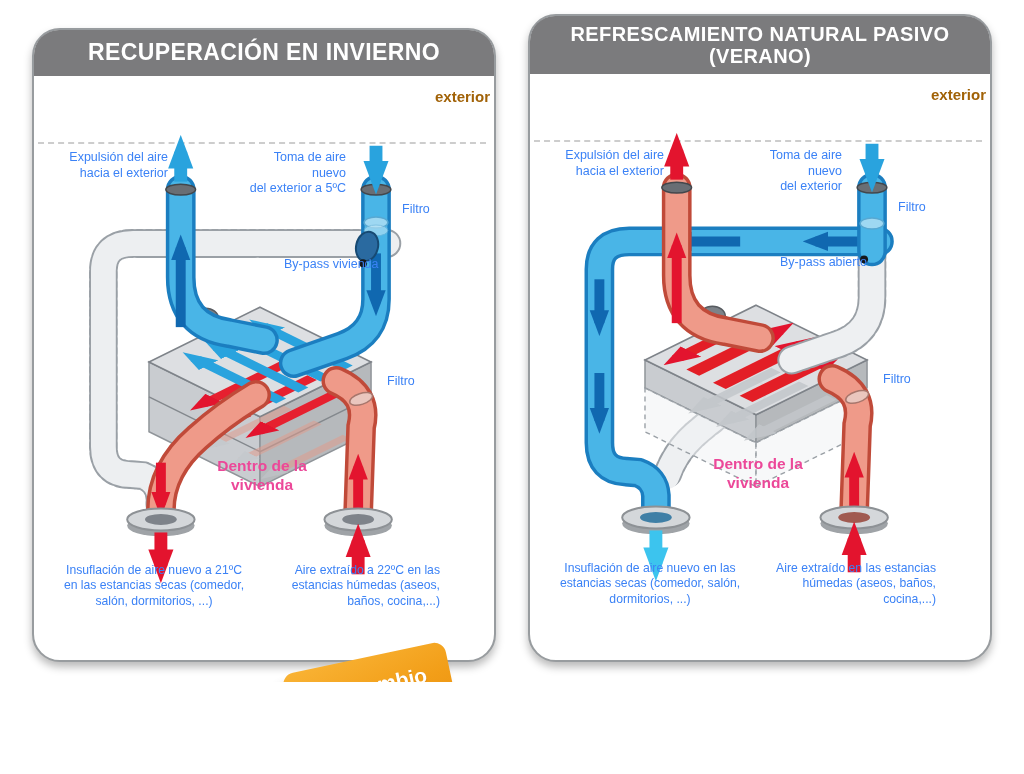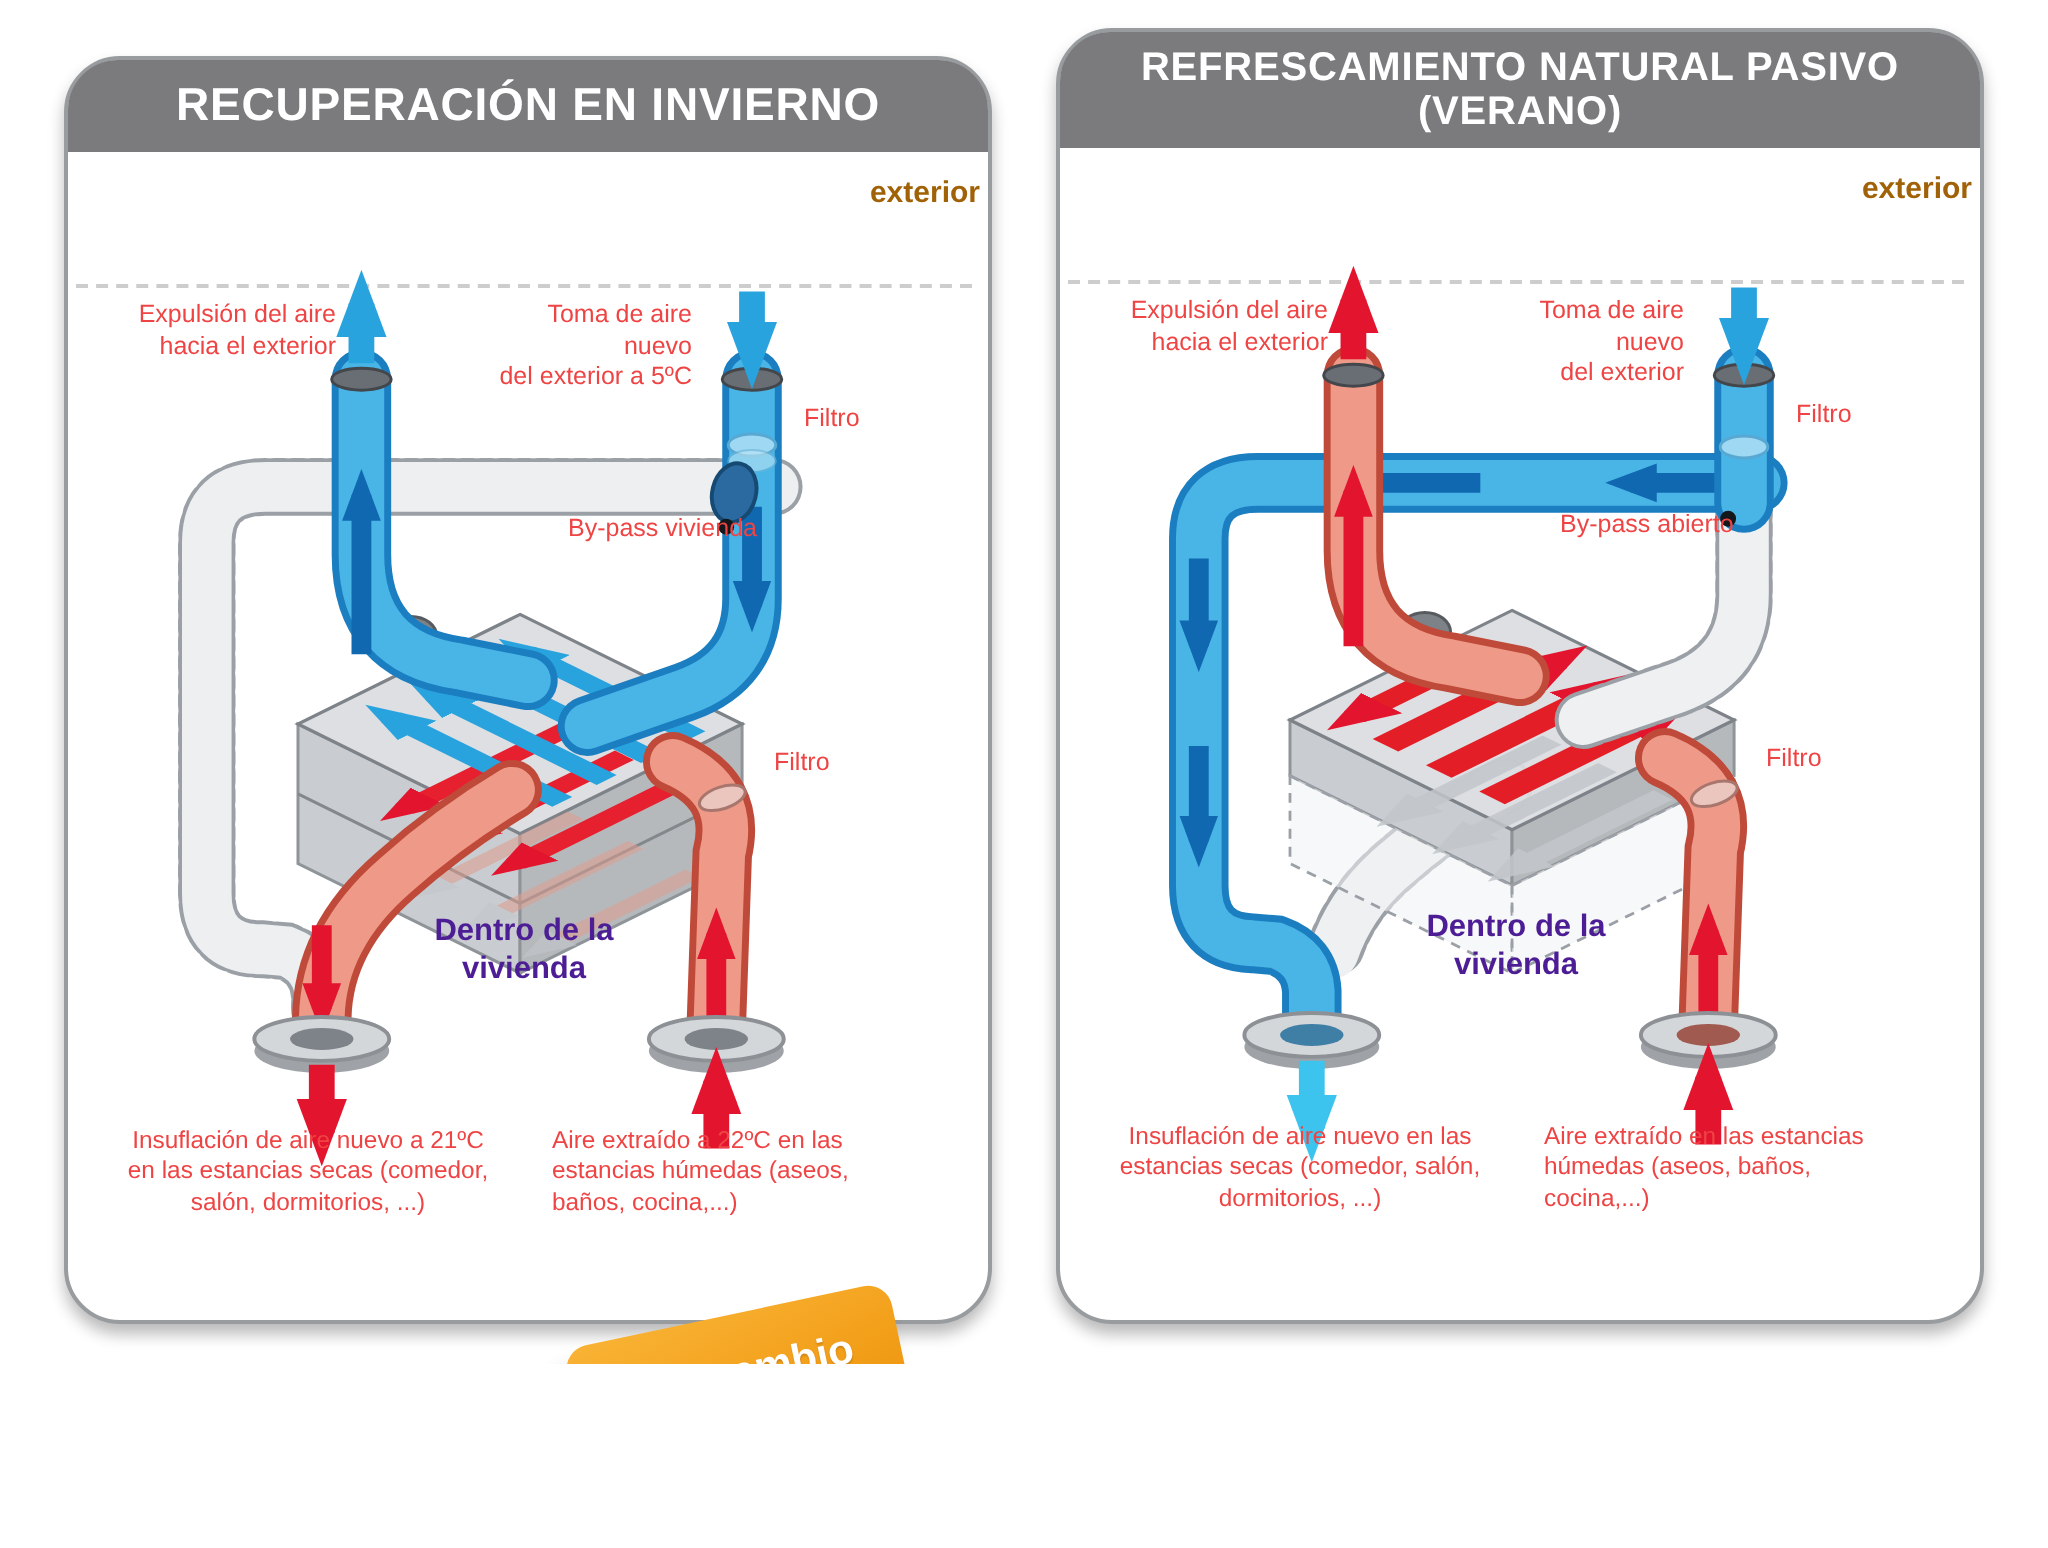--- a/index.html
+++ b/index.html
@@ -10,31 +10,31 @@
   .p-left{left:32px;top:28px;width:460px;height:630px;}
   .p-right{left:528px;top:14px;width:460px;height:644px;}
   .hdr{background:#7b7b7d;border-radius:25px 25px 0 0;color:#fff;font-weight:700;
        display:flex;align-items:center;justify-content:center;text-align:center;
        line-height:1.12;letter-spacing:.4px;padding:0 24px;box-sizing:border-box;}
   .p-left .hdr{height:46px;font-size:23px;}
   .p-right .hdr{height:58px;font-size:20px;}
   .pbody{position:relative;width:456px;height:582px;}
   .art{position:absolute;left:0;top:0;width:456px;height:582px;}
   .skyline{position:absolute;left:4px;right:4px;top:66px;border-top:2px dashed #cdcdcd;}
-  .lbl{position:absolute;font-size:12.5px;line-height:1.25;white-space:pre-line;color:#ef4444;}
+  .lbl{position:absolute;font-size:12.5px;line-height:1.25;white-space:pre-line;color:#3b82f6;}
   .ext{top:12px;left:0;width:100%;text-align:right;font-weight:700;font-size:15px;color:#a16207;}
   .lab-exhaust{left:24px;top:74px;width:110px;text-align:right;}
   .lab-intake{left:204px;top:74px;width:108px;text-align:right;}
   .lab-filter-top{left:368px;top:126px;}
   .lab-bypass{left:250px;top:181px;}
   .lab-filter-mid{left:353px;top:298px;}
   .lab-inside{left:140px;top:380px;width:176px;text-align:center;font-weight:700;
-              font-size:15.5px;color:#4c1d95;}
+              font-size:15.5px;color:#ec4899;}
   .lab-supply{left:16px;top:487px;width:208px;text-align:center;font-size:12.2px;}
-  .lab-extract{left:242px;top:487px;width:188px;text-align:left;font-size:12.2px;}
+  .lab-extract{left:218px;top:487px;width:188px;text-align:right;font-size:12.2px;}
   .badge{position:absolute;left:288px;top:657px;width:166px;height:84px;
          background:linear-gradient(165deg,#f9b335 0%,#f29e18 55%,#e98f10 100%);
          border-radius:12px;transform:rotate(-12deg);
          display:flex;flex-direction:column;align-items:center;justify-content:center;
          color:#fff;font-weight:700;font-size:21px;line-height:1.12;
          box-shadow:-5px 6px 0 #cf7f0b,-9px 13px 12px rgba(0,0,0,.3);
          text-shadow:0 1px 1px rgba(160,90,0,.4);}
 </style>
 </head>
 <body>

